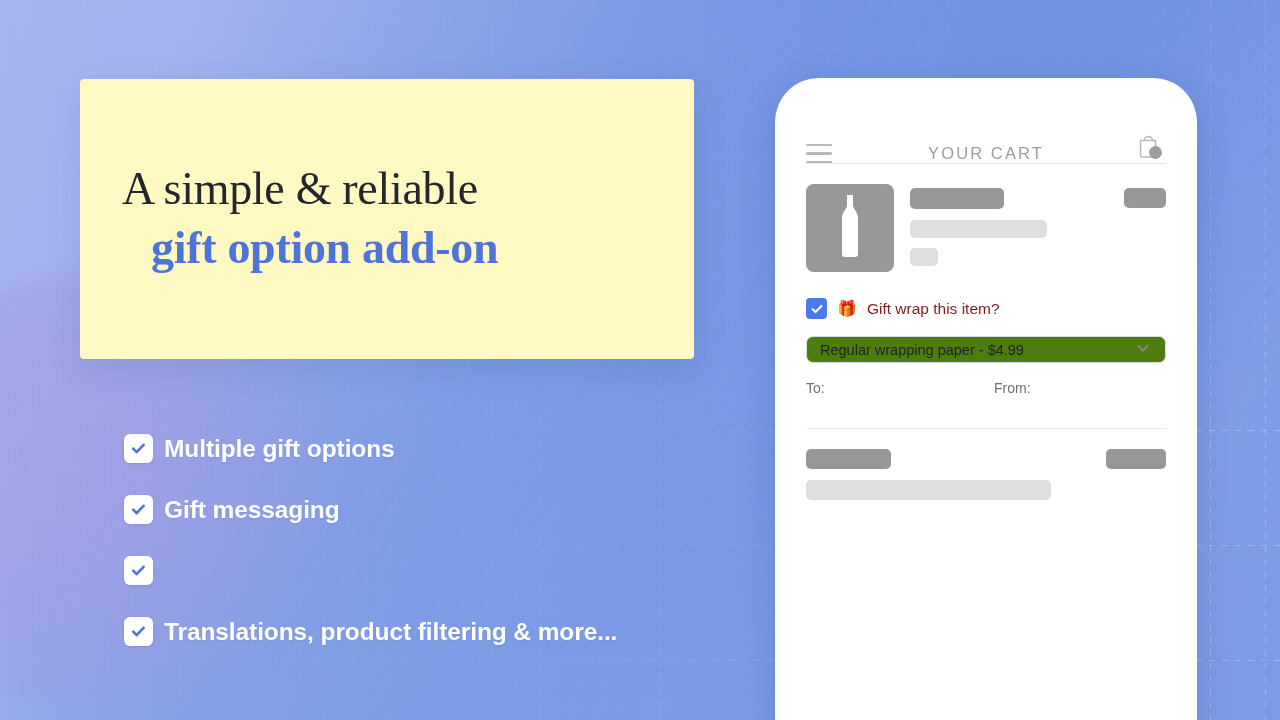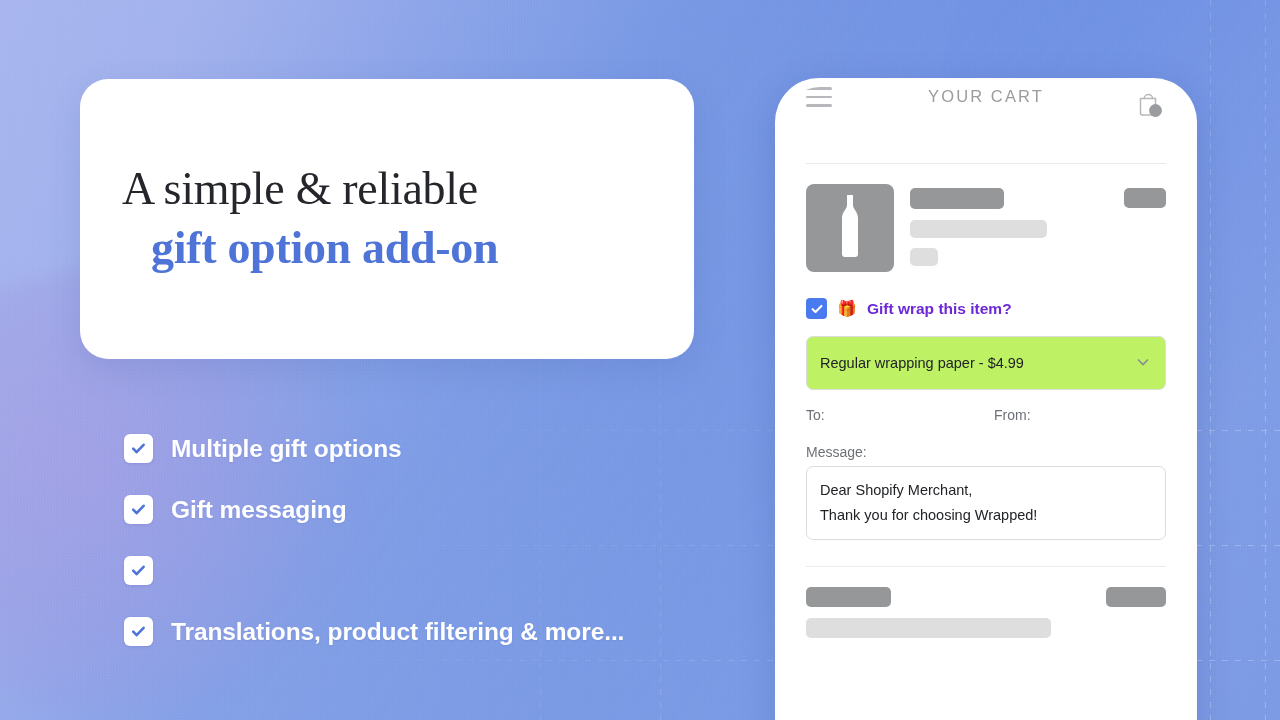--- a/index.html
+++ b/index.html
@@ -85,22 +85,22 @@
     pointer-events: none;
   }
 
   
   #headline-card {
     position: absolute;
     left: 80px;
     top: 79px;
     width: 614px;
     height: 280px;
-    background: #ffffff;
-    border-radius: 28px;
+    background: #fef9c3;
+    border-radius: 4px;
     box-shadow: 0 10px 34px rgba(40,60,130,0.13);
     display: flex;
     align-items: center;
   }
   #headline-text {
     font-family: "Liberation Serif", "DejaVu Serif", serif;
     font-size: 46px;
     line-height: 1.28;
     color: #25262b;
     padding: 0 42px;
@@ -118,21 +118,21 @@
   #feature-list {
     position: absolute;
     left: 124px;
     top: 418px;
     width: 620px;
   }
   .feature-row {
     display: flex;
     align-items: center;
     height: 61px;
-    gap: 18px;
+    gap: 11px;
   }
   .feature-check {
     width: 29px; height: 29px;
     background: #ffffff;
     border-radius: 6px;
     flex: 0 0 auto;
     display: flex; align-items: center; justify-content: center;
     box-shadow: 0 1px 3px rgba(30,50,120,0.12);
   }
   .feature-check svg { display: block; }
@@ -163,21 +163,21 @@
     background: #ffffff;
     border-radius: 36px 36px 0 0;
     overflow: hidden;
     position: relative;
   }
 
   
   #cart-header {
     height: 76px;
     display: flex;
-    align-items: flex-start;
+    align-items: flex-end;
     padding: 0 22px;
     position: relative;
   }
   #hamburger-icon {
     width: 26px;
     display: flex; flex-direction: column; gap: 6px;
     cursor: pointer;
   }
   #hamburger-icon i {
     display: block; height: 2.5px; background: #b6b8bb; border-radius: 2px;
@@ -233,34 +233,34 @@
     padding: 26px 22px 0 22px;
   }
   #gift-wrap-checkbox {
     width: 21px; height: 21px;
     background: #4a7af0;
     border-radius: 4px;
     display: flex; align-items: center; justify-content: center;
     cursor: pointer; flex: 0 0 auto;
   }
   #gift-emoji { font-size: 16px; line-height: 1; }
-  #gift-wrap-label { font-size: 15.5px; color: #6d28d9; font-weight: bold; }
+  #gift-wrap-label { font-size: 15.5px; color: #7f1d1d; }
 
   
   #wrap-select {
     margin: 17px 22px 0 22px;
-    height: 54px;
+    height: 27px;
     border: 1px solid #dcdcdd;
     border-radius: 7px;
     display: flex; align-items: center;
     padding: 0 13px;
     font-size: 14.5px;
     color: #212326;
     cursor: pointer;
-    background: #bef264;
+    background: #4d7c0f;
   }
   #wrap-select .chev { margin-left: auto; }
 
   
   #tofrom-row {
     display: flex; gap: 16px;
     padding: 17px 22px 0 22px;
   }
   .field-col { flex: 1 1 0; }
   .field-label {
@@ -424,27 +424,20 @@
 
     <div id="tofrom-row">
       <div class="field-col">
         <span class="field-label">To:</span>
       </div>
       <div class="field-col">
         <span class="field-label">From:</span>
       </div>
     </div>
 
-    <div id="message-block">
-      <span class="field-label">Message:</span>
-      <div id="message-box">
-        <div>Dear Shopify Merchant,</div>
-        <div>Thank you for choosing Wrapped!</div>
-      </div>
-    </div>
 
     <div id="footer-divider"></div>
     <div id="footer-placeholders">
       <div id="footer-row">
         <div id="footer-bar-1" class="ph-bar ph-dark"></div>
         <div id="footer-bar-2" class="ph-bar ph-dark"></div>
       </div>
       <div id="footer-bar-3" class="ph-bar ph-light"></div>
     </div>
 

